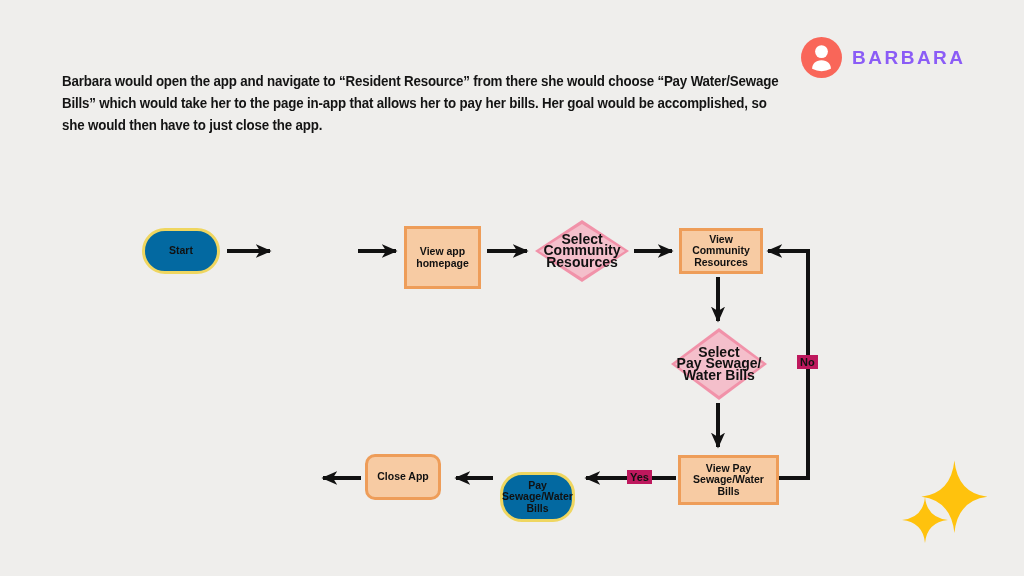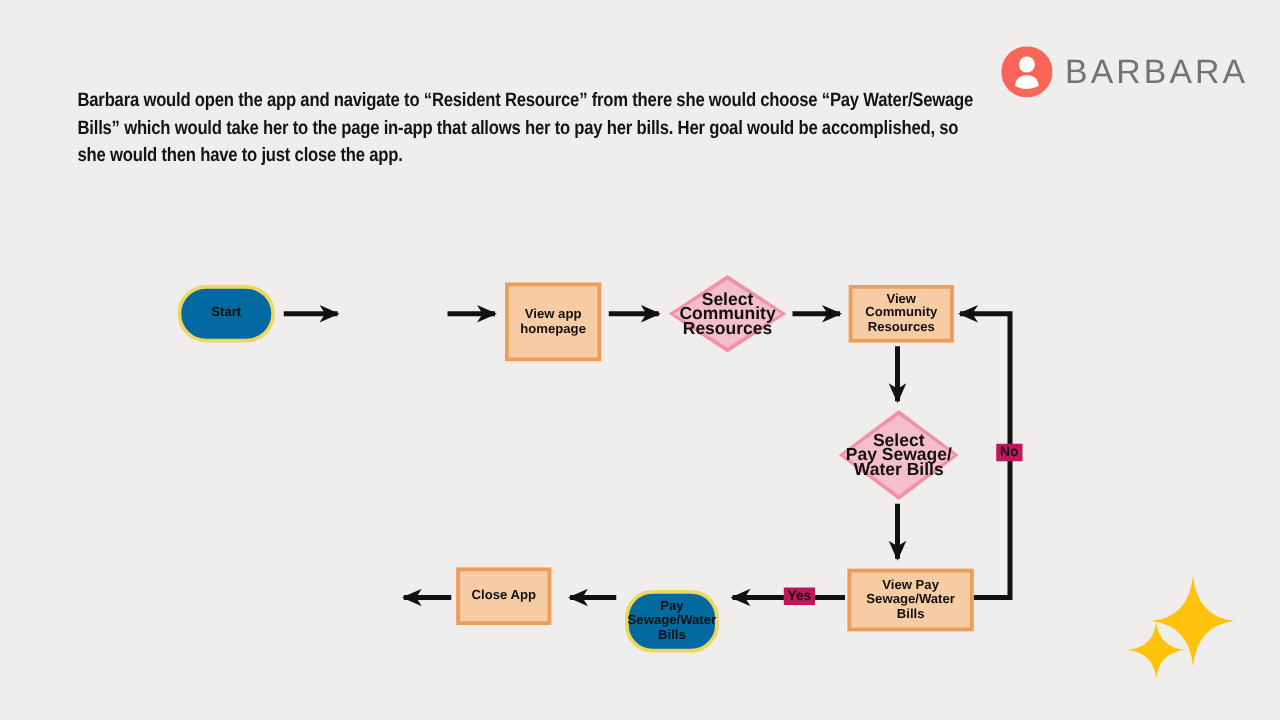--- a/index.html
+++ b/index.html
@@ -19,21 +19,21 @@
     transform:scaleX(0.86);transform-origin:left top;
     letter-spacing:-0.2px;
   }
   .description div{white-space:nowrap;}
 
   .logo{
     position:absolute;left:801px;top:37px;
     display:flex;align-items:center;gap:10px;
   }
   .logo .brand{
-    font-size:27px;font-weight:normal;color:#737373;
+    font-size:19px;font-weight:bold;color:#8b5cf6;
     letter-spacing:2.5px;
     transform:scaleY(1.0);
   }
 
   
   .node{
     position:absolute;box-sizing:border-box;
     display:flex;align-items:center;justify-content:center;
     text-align:center;color:#111;
     font-size:10.5px;line-height:11.5px;font-weight:bold;
@@ -139,21 +139,21 @@
   </div>
 
   <div class="node process" style="left:678px;top:455px;width:101px;height:50px;">View Pay
 Sewage/Water
 Bills</div>
 
   <div class="node terminator" style="left:500px;top:472px;width:75px;height:50px;border-radius:22px;">Pay
 Sewage/Water
 Bills</div>
 
-  <div class="node process" style="left:365px;top:454px;width:76px;height:46px;">Close App</div>
+  <div class="node process" style="left:365px;top:454px;width:76px;height:46px;border-radius:10px;">Close App</div>
 
 
   <svg class="sparkles" width="110" height="95">
     <path d="M60,5 Q63,34.7 90,38 Q63,41.3 60,71 Q57,41.3 30,38 Q57,34.7 60,5 Z" fill="#ffc20d" transform="translate(0,0) scale(1.1) translate(-6,0)"></path>
     <path d="M30,42 Q32,62.7 53,65 Q32,67.3 30,88 Q28,67.3 7,65 Q28,62.7 30,42 Z" fill="#ffc20d"></path>
   </svg>
 
 </div>
 
 </body></html>

